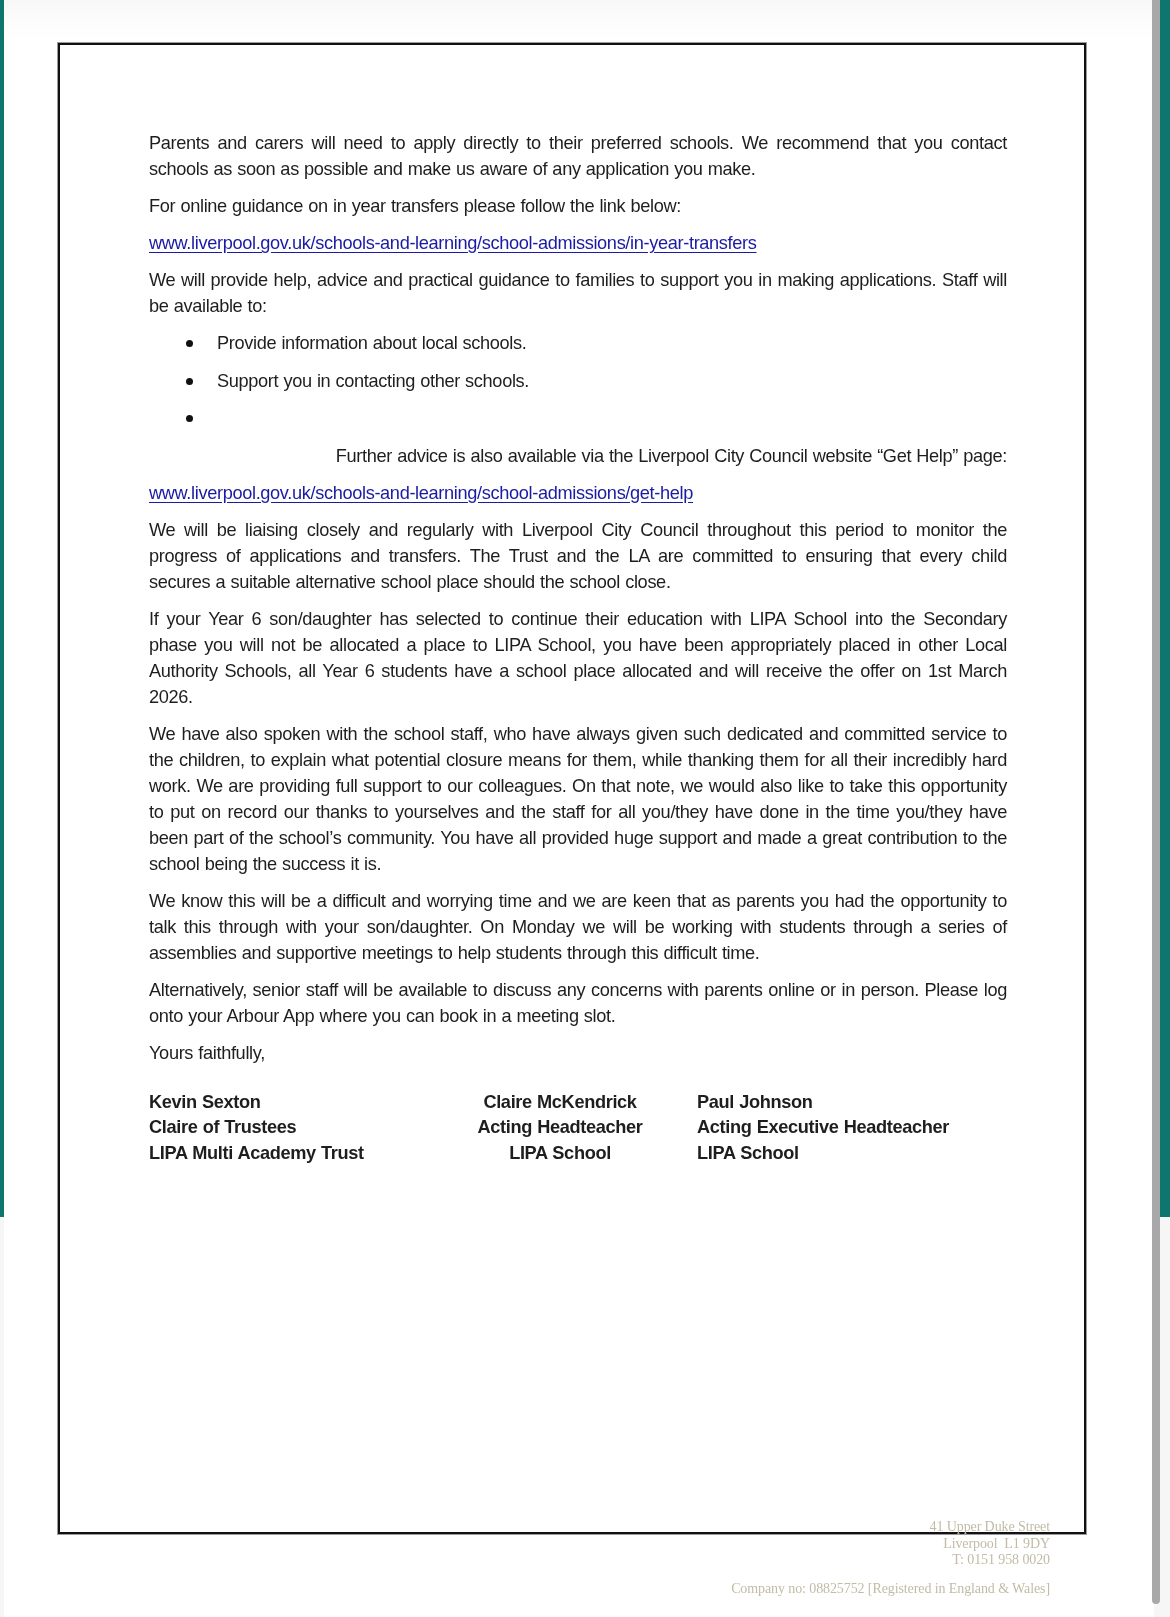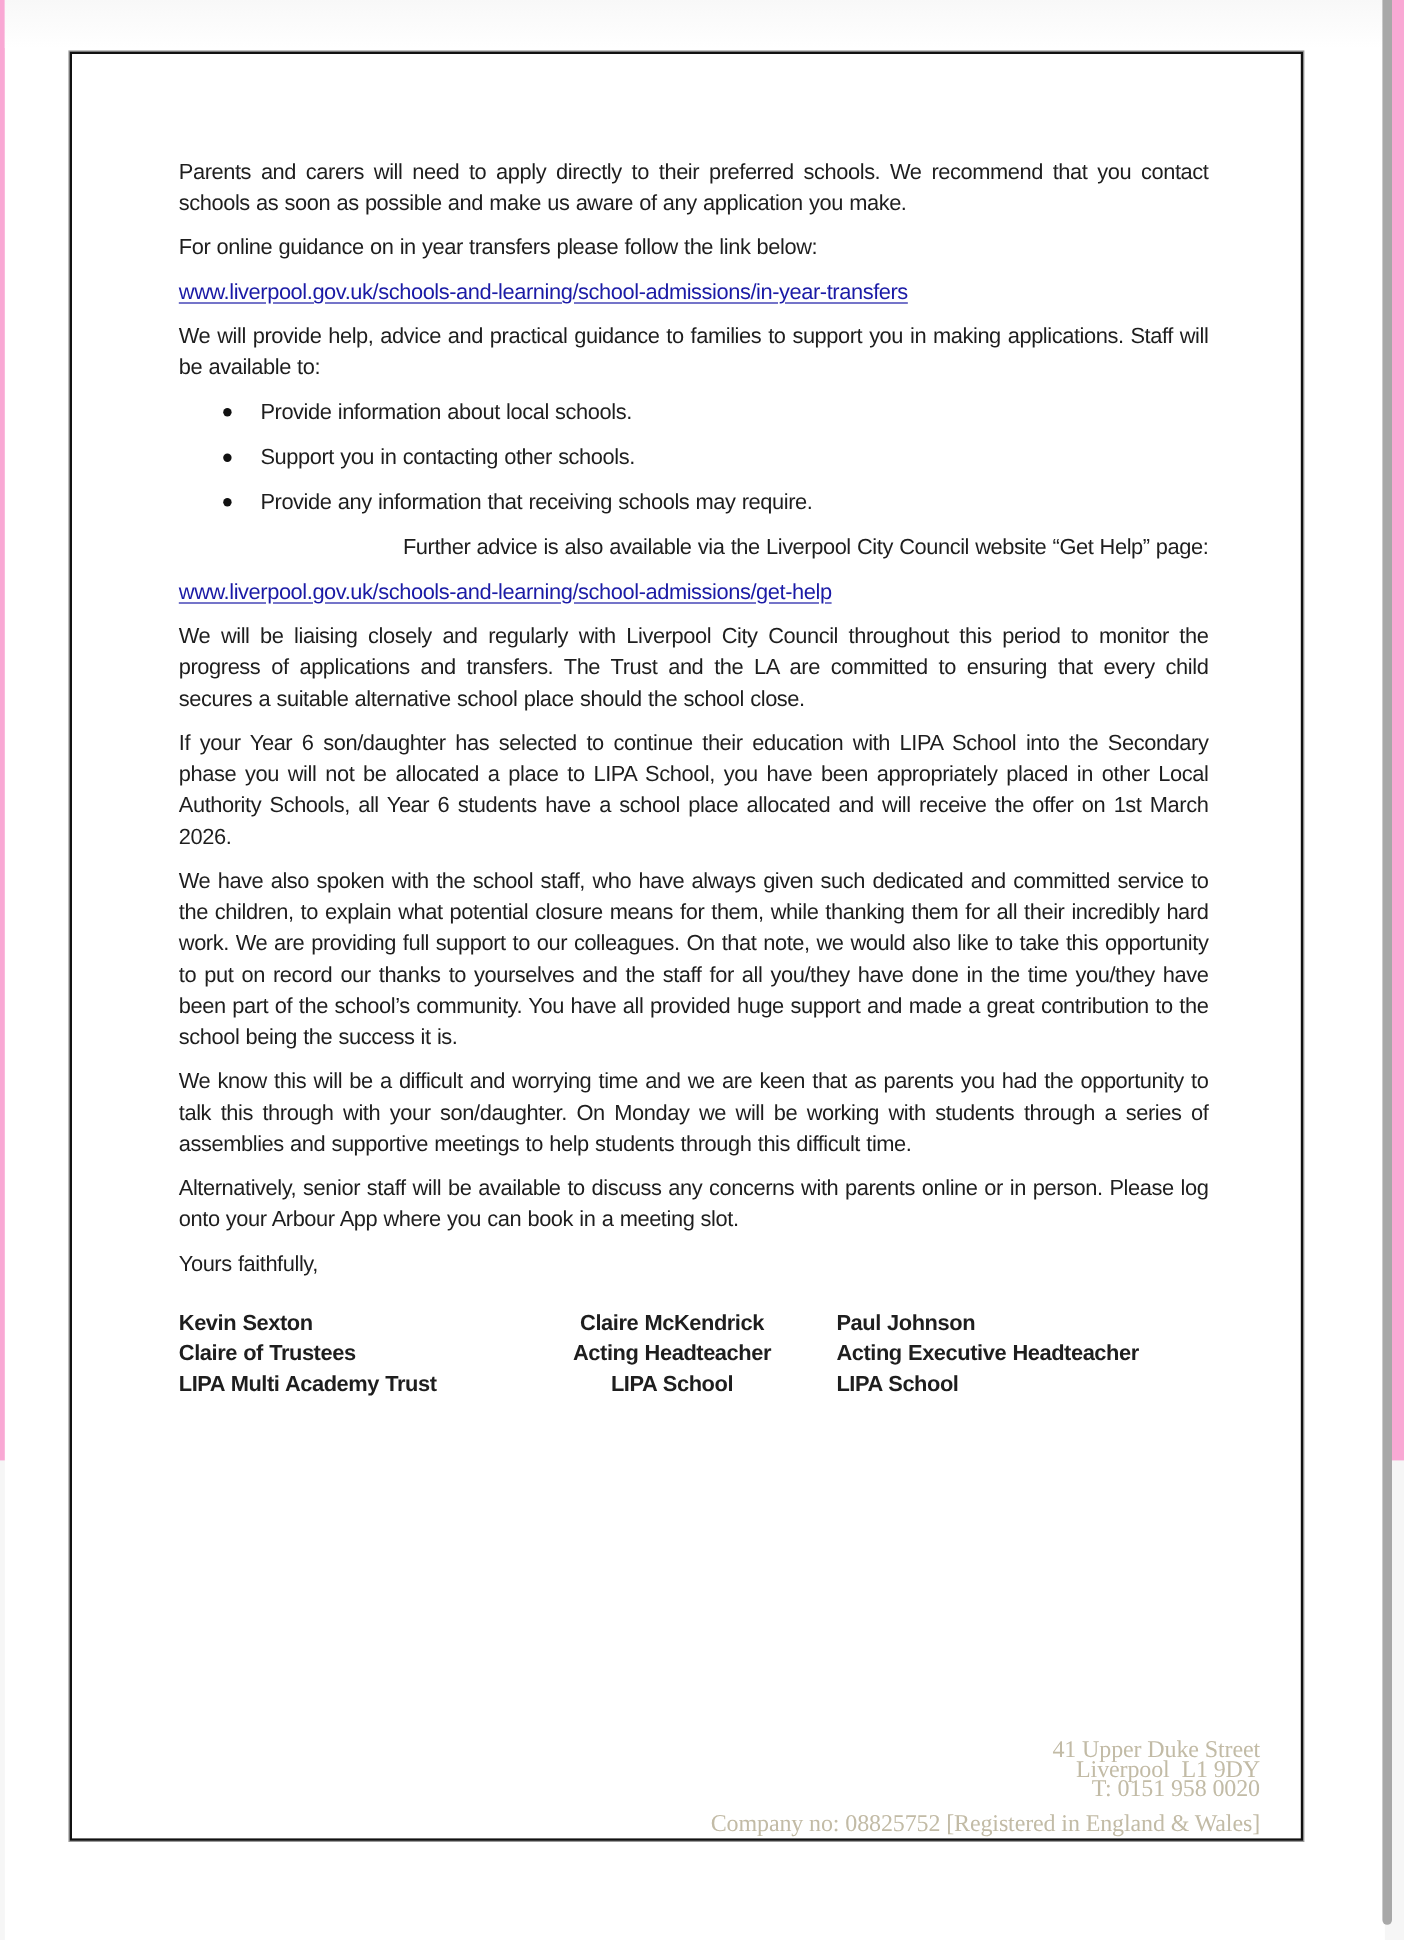--- a/index.html
+++ b/index.html
@@ -13,21 +13,21 @@
       position: relative;
       overflow: hidden;
       font-family: "Liberation Sans", sans-serif;
     }
     .viewer {
       position: absolute;
       left: 0;
       top: 0;
       width: 1170px;
       height: 1217px;
-      background: #f9a8d4;
+      background: #0f766e;
     }
     .page-surface {
       position: absolute;
       left: 4px;
       top: 0;
       width: 1150px;
       height: 1617px;
       background: #ffffff;
     }
     .page-surface::before {
@@ -129,25 +129,25 @@
       line-height: 25.5px;
       font-weight: bold;
     }
     .sig-col.c1 { width: 274px; }
     .sig-col.c2 { width: 274px; text-align: center; }
     .sig-col.c3 { width: 300px; }
 
     .footer {
       position: absolute;
       right: 104px;
-      top: 1450px;
+      top: 1519px;
       text-align: right;
       font-family: "Liberation Serif", serif;
       color: #c2bba6;
-      font-size: 20px;
+      font-size: 14px;
       line-height: 16.5px;
       letter-spacing: -0.1px;
     }
     .footer .addr-line {
       display: block;
       white-space: pre;
     }
     .footer .company {
       display: block;
       margin-top: 12px;
@@ -177,21 +177,20 @@
         <li>
           <span class="bullet-dot"></span>
           <span>Provide information about local schools.</span>
         </li>
         <li>
           <span class="bullet-dot"></span>
           <span>Support you in contacting other schools.</span>
         </li>
         <li>
           <span class="bullet-dot"></span>
-          <span>Provide any information that receiving schools may require.</span>
         </li>
       </ul>
 
       <p class="indent-one">Further advice is also available via the Liverpool City Council website “Get Help” page:</p>
 
       <div class="link-row">
         <a class="link">www.liverpool.gov.uk/schools-and-learning/school-admissions/get-help</a>
       </div>
 
       <p class="justify">We will be liaising closely and regularly with Liverpool City Council throughout this period to monitor the progress of applications and transfers.  The Trust and the LA are committed to ensuring that every child secures a suitable alternative school place should the school close.</p>

